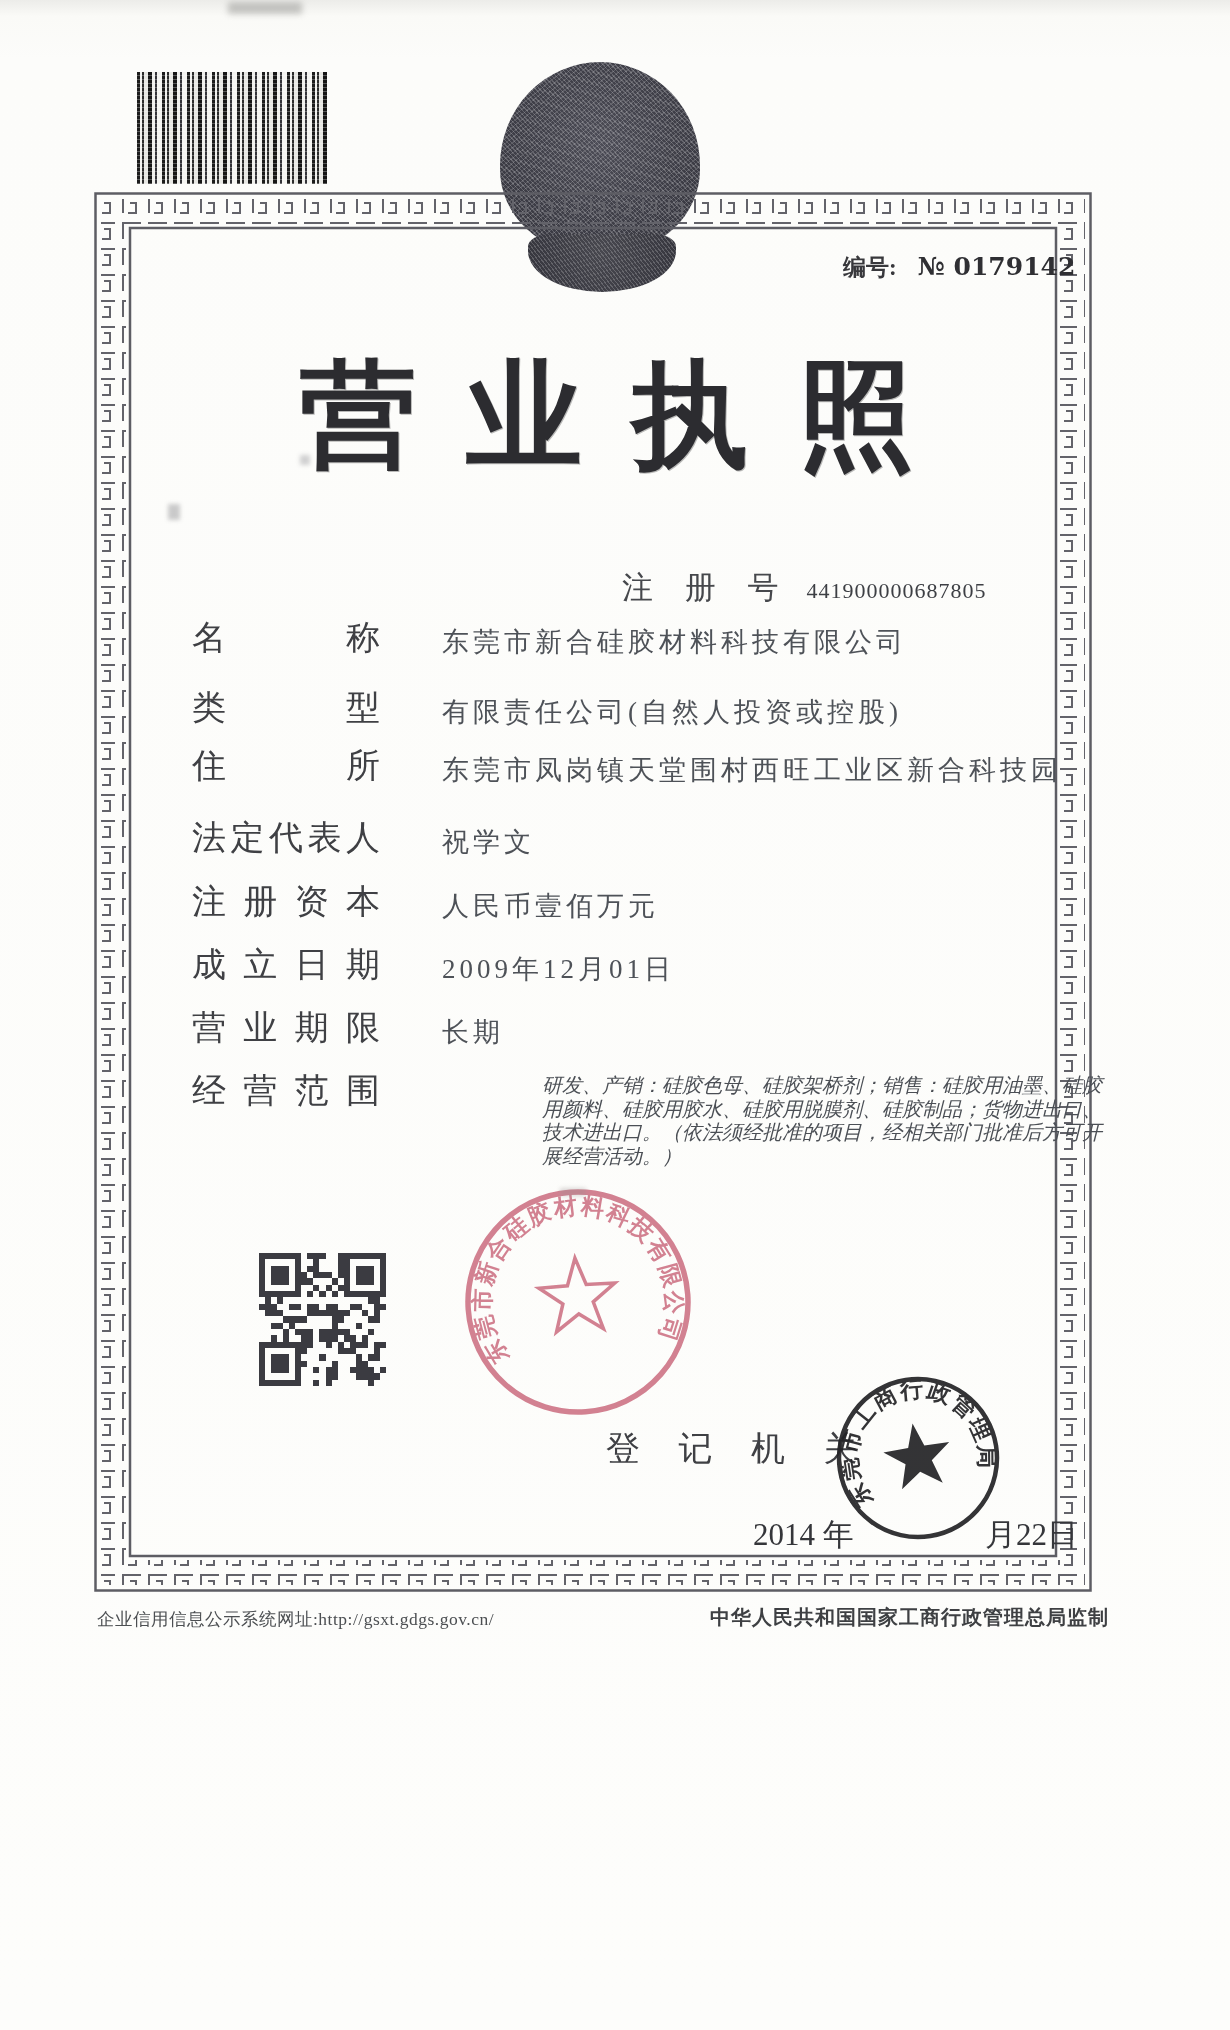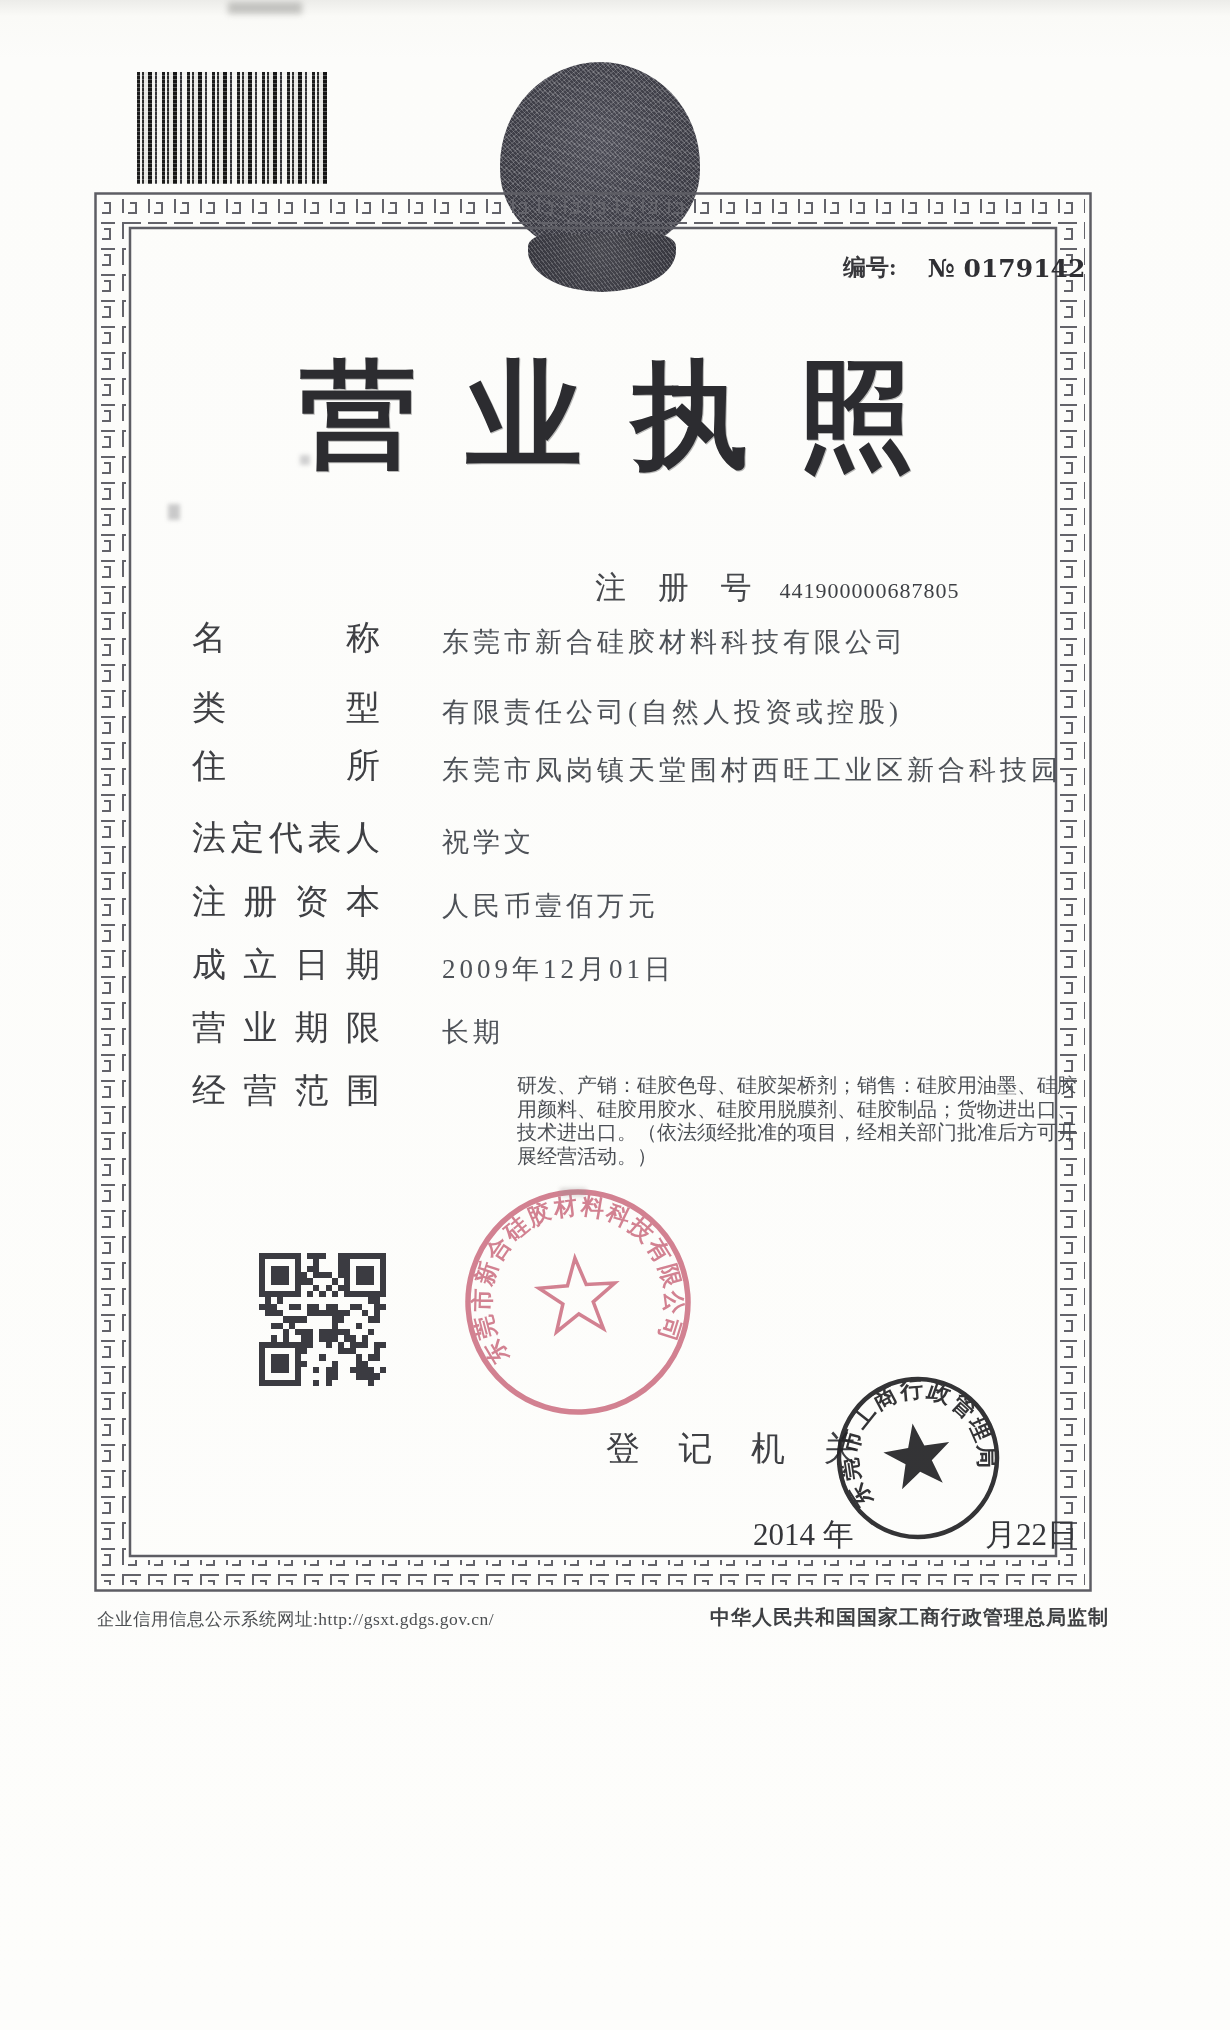--- a/index.html
+++ b/index.html
@@ -29,43 +29,43 @@
   }
   .emblem::after{
     content:"";position:absolute;left:28px;top:172px;width:148px;height:58px;
     border-radius:18% 18% 60% 60% / 26% 26% 85% 85%;
     background:
       repeating-linear-gradient(52deg, rgba(255,255,255,.20) 0 1px, transparent 1px 3px),
       radial-gradient(circle at 50% 30%, #48484f 0%, #3a3a42 70%, #34343c 100%);
   }
 
   
-  .serial{left:843px;top:252px;display:flex;gap:19px;align-items:flex-end;white-space:nowrap;}
+  .serial{left:843px;top:252px;display:flex;gap:9px;align-items:flex-start;white-space:nowrap;}
   .serial .lab{font-size:23px;font-weight:600;color:#38383c;}
   .serial .val{font-size:25px;font-weight:700;color:#2f2f33;font-family:"DejaVu Serif",serif;margin-left:12px;}
   .title{
     left:300px;top:348px;font-size:116px;line-height:1.15;font-weight:900;
     letter-spacing:50px;white-space:nowrap;color:#2c2c30;
     font-family:"DejaVu Sans","Liberation Sans",sans-serif;
     text-shadow:1px 1px 0 rgba(60,60,60,.35);
   }
-  .regline{left:595px;top:536px;display:flex;align-items:baseline;white-space:nowrap;text-align:right;}
+  .regline{left:622px;top:536px;display:flex;align-items:baseline;white-space:nowrap;text-align:right;}
   .regline .lab{font-size:31px;letter-spacing:12px;color:#46484c;}
   .regline .val{margin-left:16px;font-size:22px;letter-spacing:1px;color:#3d3f44;margin-top:42px;}
 
   
   .row{position:absolute;left:192px;display:flex;align-items:flex-start;gap:48px;}
   .row .lab{
     width:188px;flex:0 0 188px;font-size:34px;line-height:1.15;color:#3f4044;font-weight:500;
     text-align:justify;text-align-last:justify;
   }
   .row .val{margin-left:14px;margin-top:6px;font-size:27px;letter-spacing:4px;color:#4e5258;white-space:nowrap;}
   .row.scope .val{
-    margin-left:89px;margin-top:3px;width:560px;font-size:20px;line-height:23.5px;
-    letter-spacing:0;white-space:normal;color:#4b4f55;
+    margin-left:114px;margin-top:3px;width:560px;font-size:20px;line-height:23.5px;
+    letter-spacing:0;white-space:normal;color:#4b4f55;font-style:italic;
   }
 
   
   .qr{left:259px;top:1253px;width:127px;height:133px;display:grid;
       grid-template-columns:repeat(21,1fr);grid-auto-rows:1fr;filter:blur(.3px);}
   .qr i{display:block;}
   .qr i.on{background:#3b3b41;}
 
   
   .seal-red{left:462px;top:1186px;transform:rotate(-4deg);opacity:.82;}

